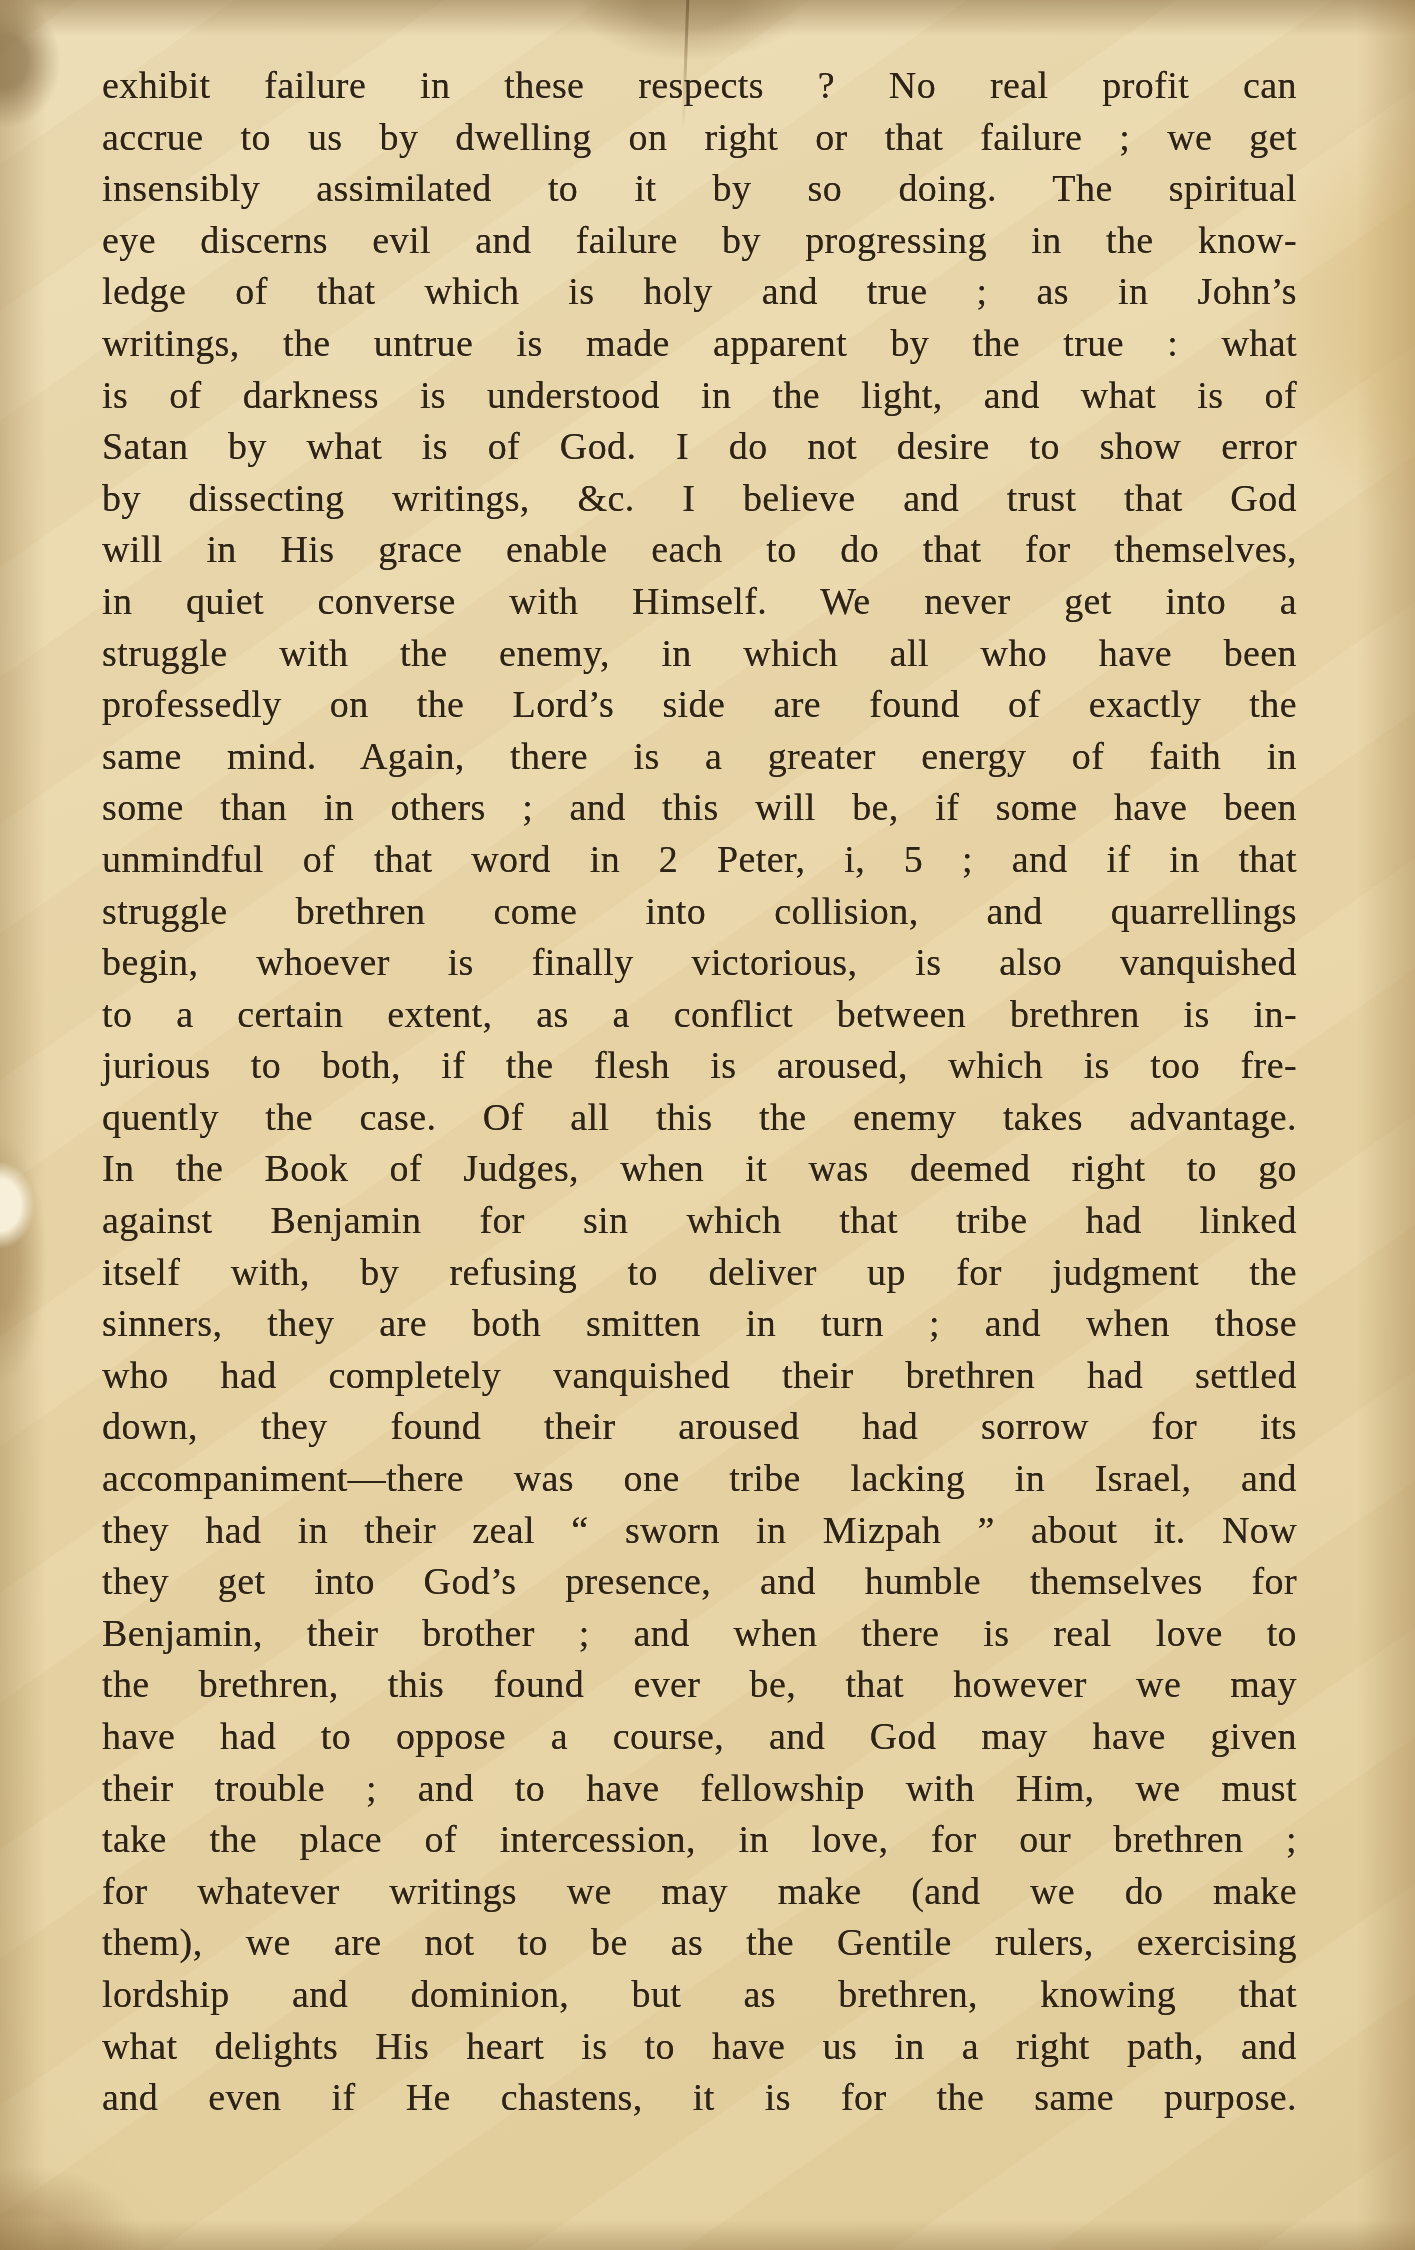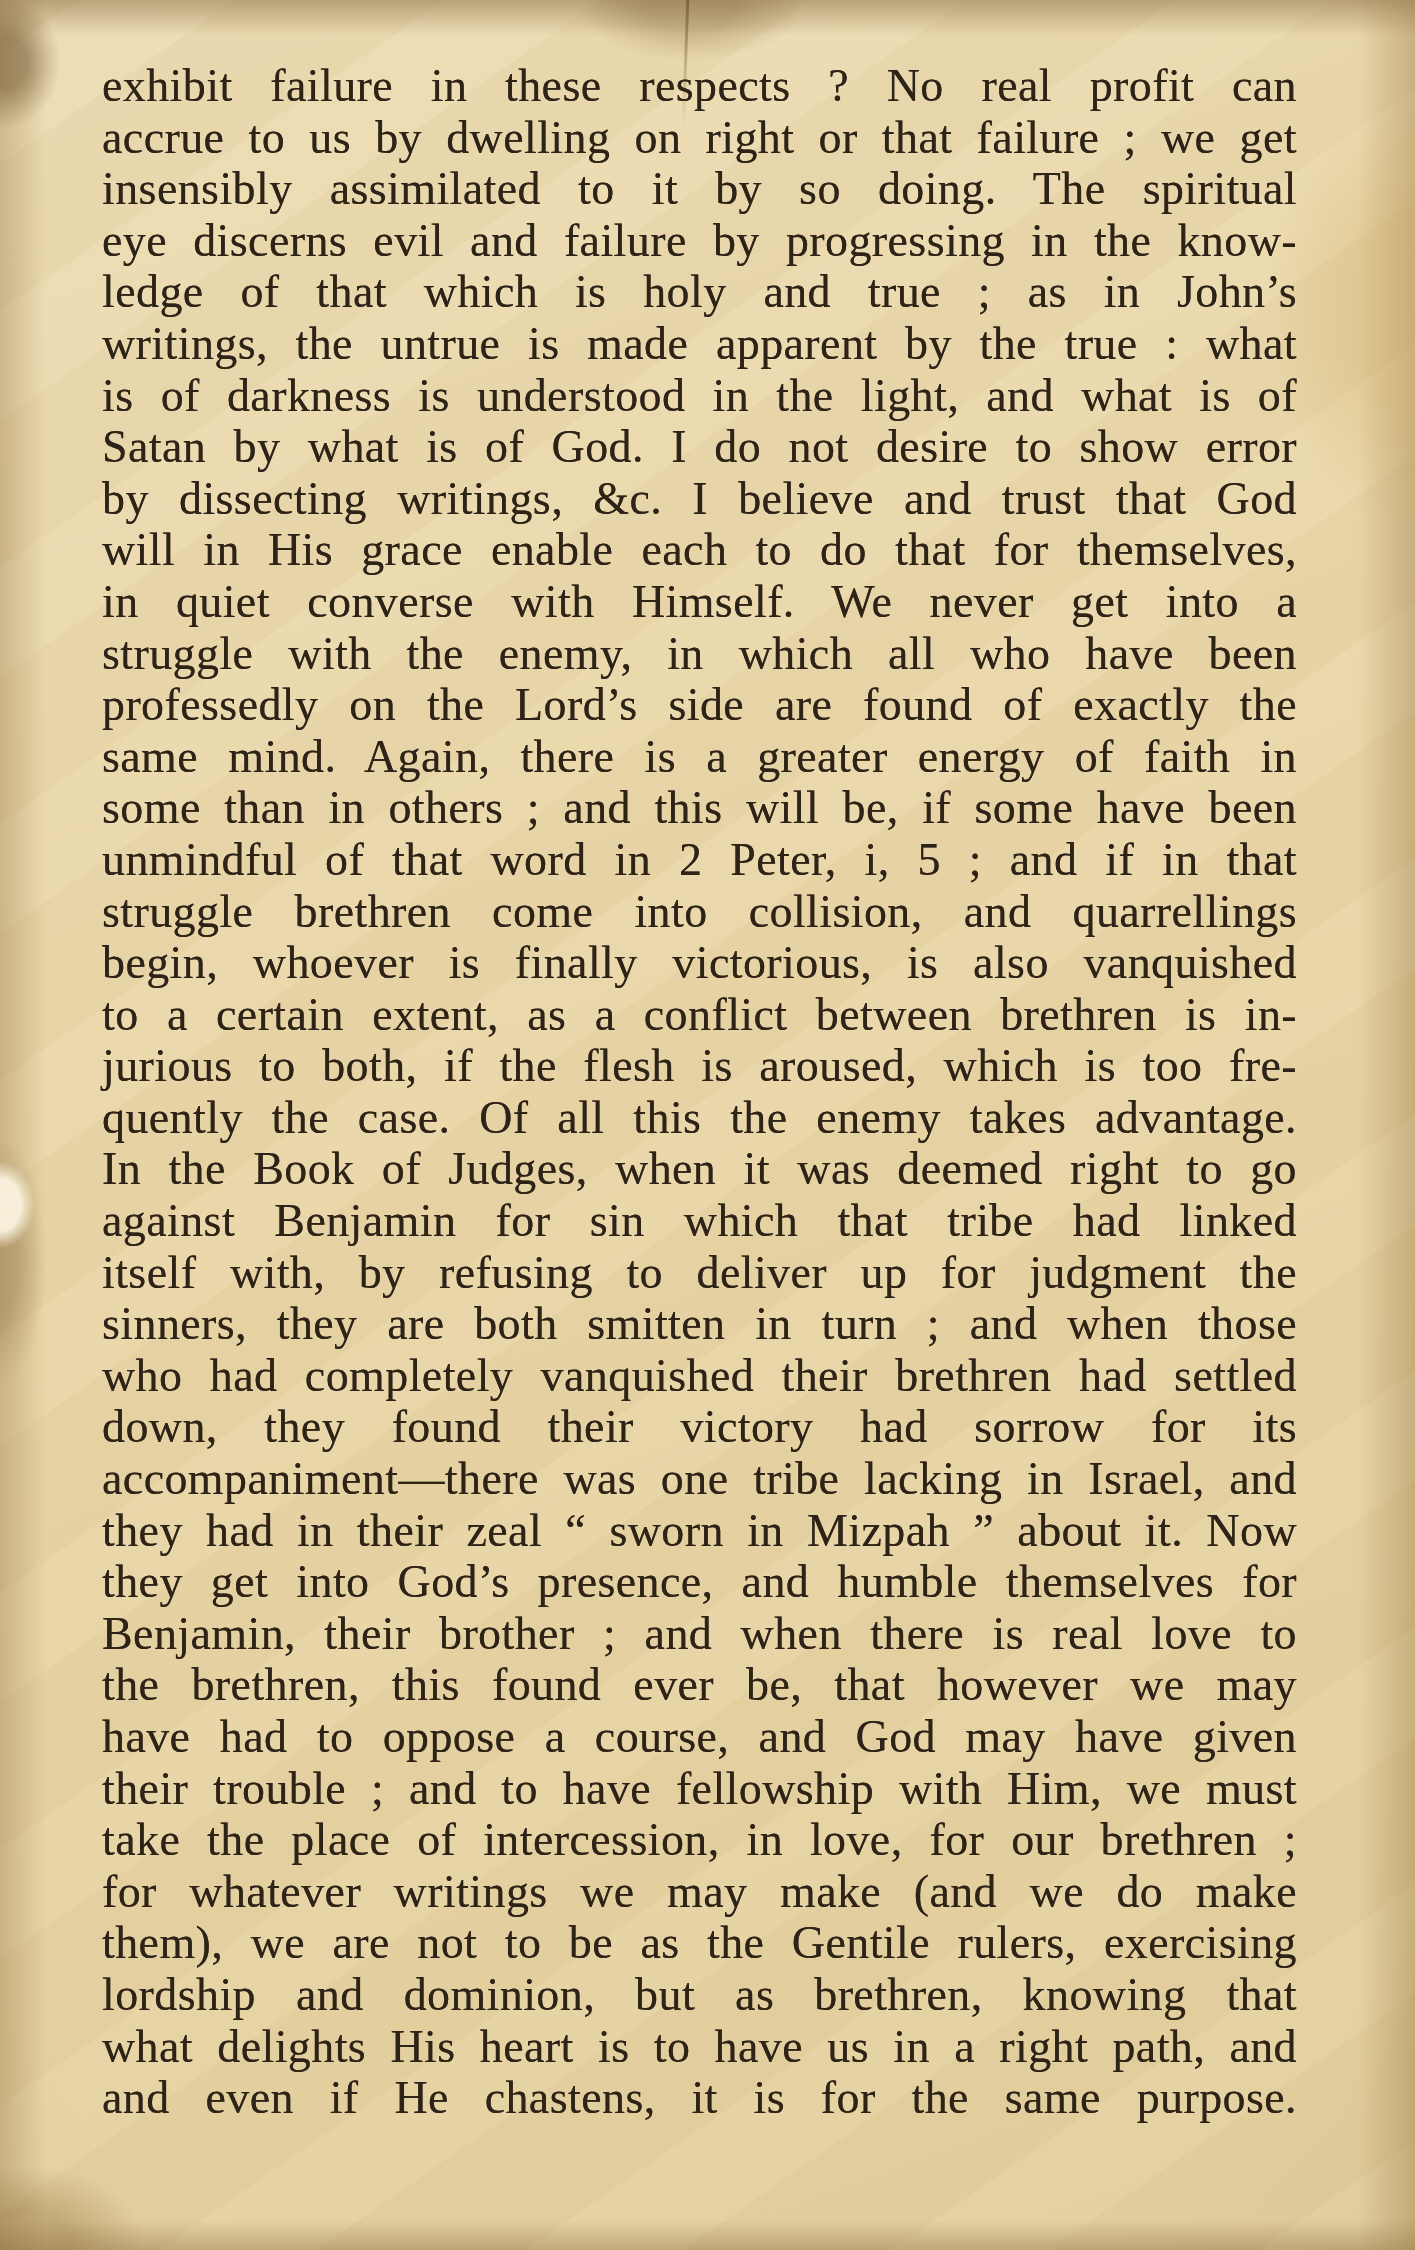--- a/index.html
+++ b/index.html
@@ -48,21 +48,21 @@
     background: linear-gradient(to bottom, rgba(95,70,38,.55), rgba(95,70,38,0));
     transform: rotate(2deg);
   }
   .text-block {
     position: absolute;
     left: 102px;
     top: 60px;
     width: 1195px;
   }
   .line {
-    font-size: 46px;
+    font-size: 38px;
     line-height: 51.6px;
     color: #2e2317;
     letter-spacing: 0.4px;
     word-spacing: 2.5px;
     text-align: justify;
     text-align-last: justify;
     text-shadow: 0 0 0.6px rgba(46,35,23,.75);
   }
   .it { }
 </style>
@@ -91,21 +91,21 @@
       <div class="line"><span>struggle brethren come into collision, and quarrellings</span></div>
       <div class="line"><span>begin, whoever is finally victorious, is also vanquished</span></div>
       <div class="line"><span>to a certain extent, as a conflict between brethren is in-</span></div>
       <div class="line"><span>jurious to </span><span class="it">both</span><span>, if the flesh is aroused, which is too fre-</span></div>
       <div class="line"><span>quently the case. Of all this the enemy takes advantage.</span></div>
       <div class="line"><span>In the Book of Judges, when it was deemed right to go</span></div>
       <div class="line"><span>against Benjamin for sin which that tribe had </span><span class="it">linked</span></div>
       <div class="line"><span class="it">itself</span><span> with, by refusing to deliver up for judgment the</span></div>
       <div class="line"><span>sinners, they are both smitten in turn ; and when those</span></div>
       <div class="line"><span>who had completely vanquished their brethren had settled</span></div>
-      <div class="line"><span>down, they found their victory had sorrow for its</span></div>
+      <div class="line"><span>down, they found their aroused had sorrow for its</span></div>
       <div class="line"><span>accompaniment—there was </span><span class="it">one tribe</span><span> lacking in Israel, and</span></div>
       <div class="line"><span>they had in their zeal “ sworn in Mizpah ” about it. Now</span></div>
       <div class="line"><span>they get into God’s presence, and humble themselves for</span></div>
       <div class="line"><span>Benjamin, their brother ; and when there is real love to</span></div>
       <div class="line"><span>the brethren, this found ever be, that however we may</span></div>
       <div class="line"><span>have had to oppose a course, and God may have given</span></div>
       <div class="line"><span>their trouble ; and to have fellowship with Him, we must</span></div>
       <div class="line"><span>take the place of intercession, in love, for our brethren ;</span></div>
       <div class="line"><span>for whatever writings we may make (and we do make</span></div>
       <div class="line"><span>them), we are not to be as the Gentile rulers, exercising</span></div>

